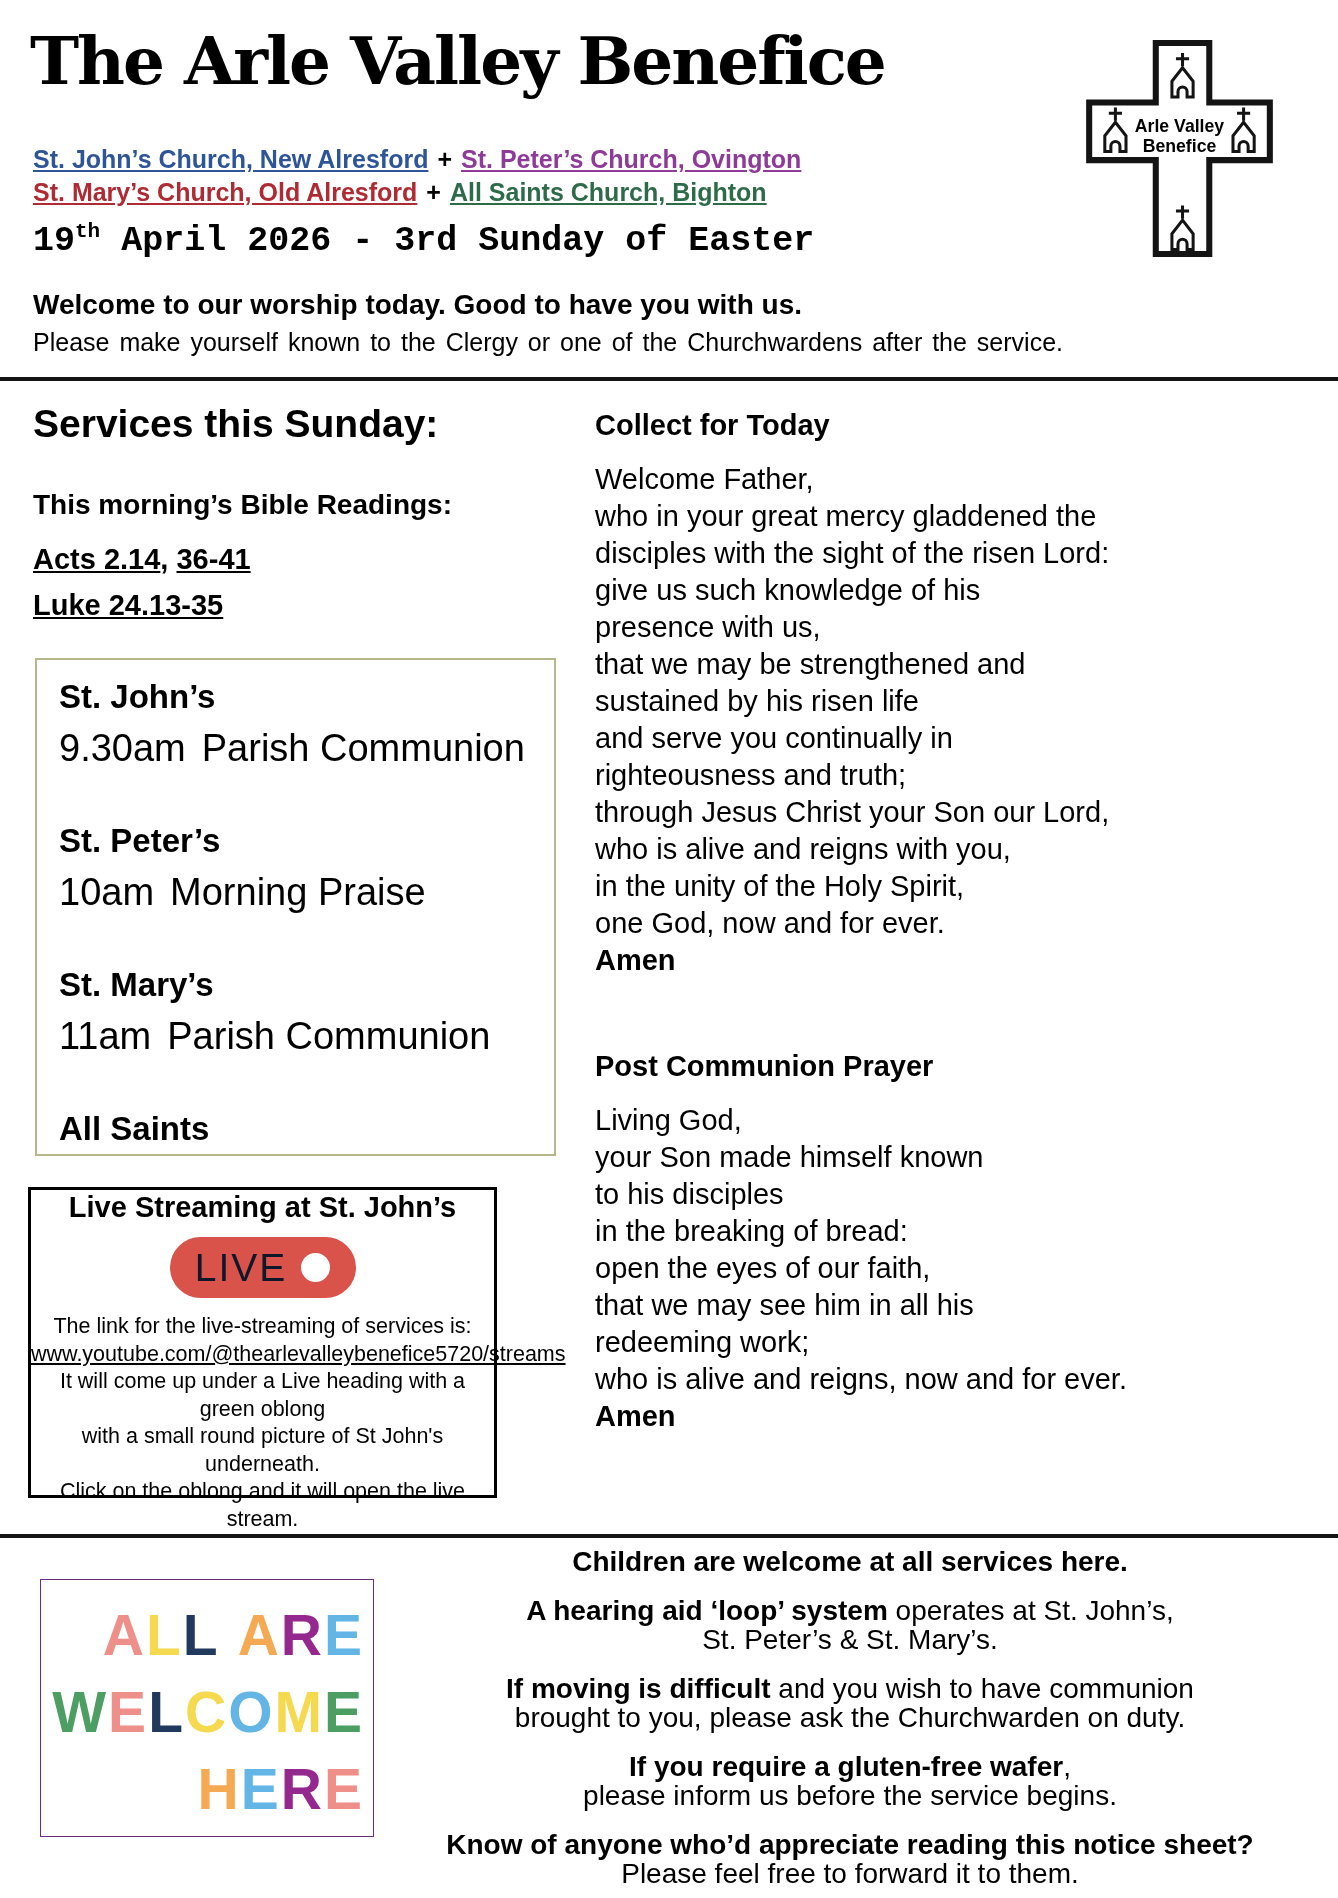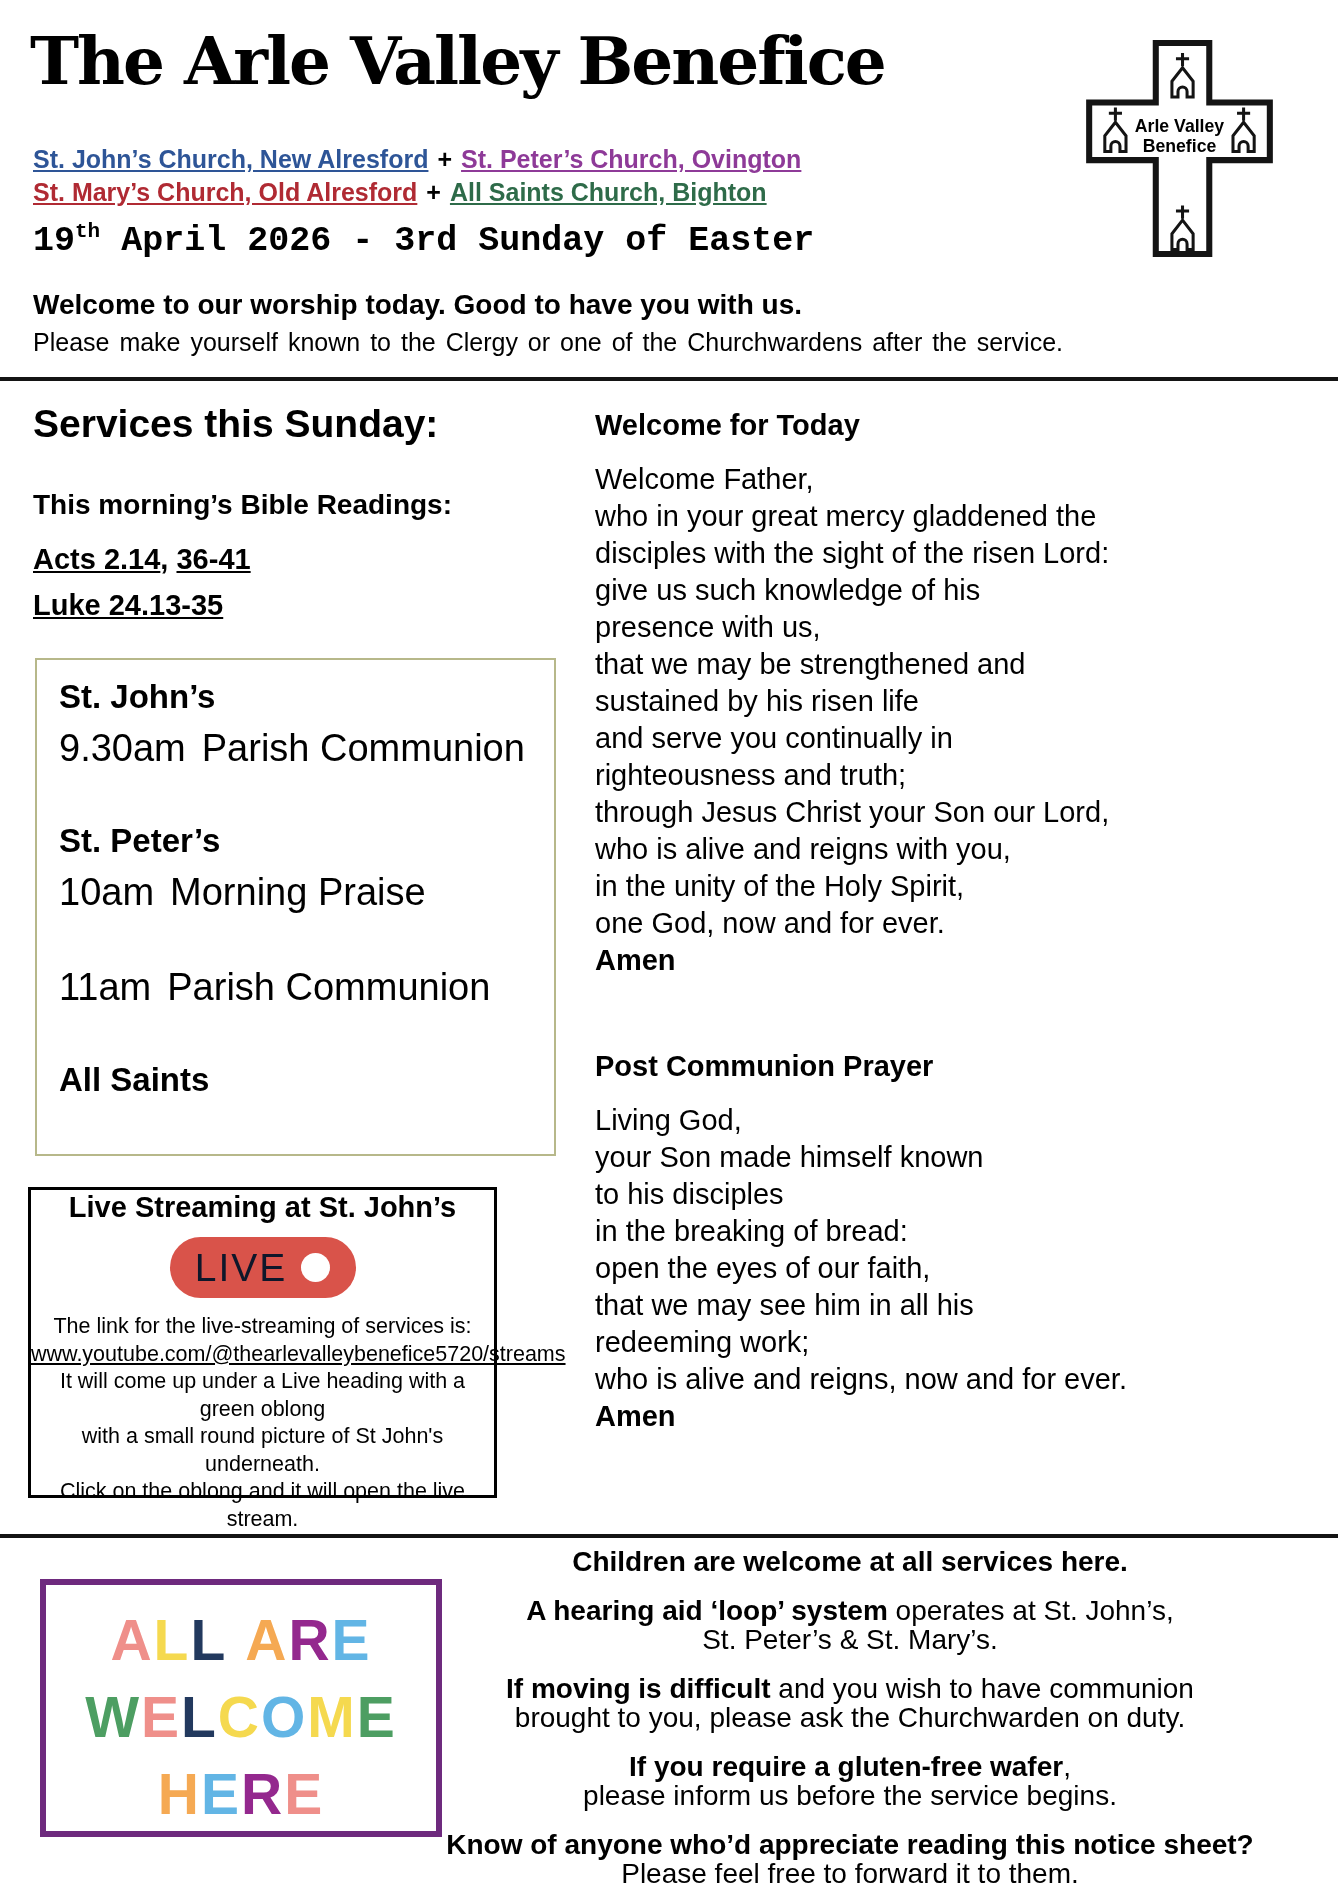--- a/index.html
+++ b/index.html
@@ -47,23 +47,23 @@
   .live-dot{width:29px;height:29px;background:#fff;border-radius:50%;}
   .live-text{font-size:21.5px;line-height:27.5px;}
   .live-link{display:block;text-decoration:underline;color:#000;cursor:pointer;}
 
   .right-col{position:absolute;left:595px;top:409px;width:740px;}
   .prayer-heading{font-size:29px;font-weight:bold;}
   .prayer-lines{margin-top:19px;font-size:29px;line-height:37px;}
   .amen{font-size:29px;line-height:37px;font-weight:bold;}
   .post{margin-top:71px;}
 
-  .welcome-image{position:absolute;left:40px;top:1579px;width:402px;height:258px;
-                 border:6px solid #0ea5e9;box-sizing:border-box;background:#fff;
-                 text-align:center;padding-top:24px;}
+  .welcome-image{position:absolute;left:40px;top:1579px;width:334px;height:258px;
+                 border:1px solid #0ea5e9;box-sizing:border-box;background:#fff;
+                 text-align:right;padding-top:24px;}
   .wrow{line-height:62px;white-space:nowrap;}
   .wrow .word{display:inline-block;margin:0 9px;}
   .wrow .letter{font-size:57px;font-weight:bold;letter-spacing:2px;}
 
   .footer-notes{position:absolute;left:370px;top:1547px;width:960px;text-align:center;
                 font-size:28px;line-height:29.5px;}
   .footer-notes p{margin:0 0 19px 0;}
   .footer-notes .b{font-weight:bold;}
 </style>
 </head>
@@ -111,20 +111,21 @@
   <div class="services-box" id="services-box">
       <div class="service">
         <div class="name">St. John’s</div>
         <div class="time"><span>9.30am</span><span class="svc">Parish Communion</span></div>
       </div>
       <div class="service">
         <div class="name">St. Peter’s</div>
         <div class="time"><span>10am</span><span class="svc">Morning Praise</span></div>
       </div>
       <div class="service">
+        <div class="name">St. Mary’s</div>
         <div class="time"><span>11am</span><span class="svc">Parish Communion</span></div>
       </div>
       <div class="service">
         <div class="name">All Saints</div>
       </div>
     </div>
 
   <div class="live-box">
     <div class="live-heading">Live Streaming at St. John’s</div>
     <div class="live-badge" style="background: rgb(217, 83, 74);">
@@ -136,21 +137,21 @@
       <a class="live-link">www.youtube.com/@thearlevalleybenefice5720/streams</a>
       <div id="live-after">
           <div>It will come up under a Live heading with a green oblong</div>
           <div>with a small round picture of St John's underneath.</div>
           <div>Click on the oblong and it will open the live stream.</div>
         </div>
     </div>
   </div>
 
   <div class="right-col">
-    <div class="prayer-heading">Welcome for Today</div>
+    <div class="prayer-heading">Collect for Today</div>
     <div class="prayer-lines" id="collect-lines">
         <div>Welcome Father,</div>
         <div>who in your great mercy gladdened the</div>
         <div>disciples with the sight of the risen Lord:</div>
         <div>give us such knowledge of his</div>
         <div>presence with us,</div>
         <div>that we may be strengthened and</div>
         <div>sustained by his risen life</div>
         <div>and serve you continually in</div>
         <div>righteousness and truth;</div>

